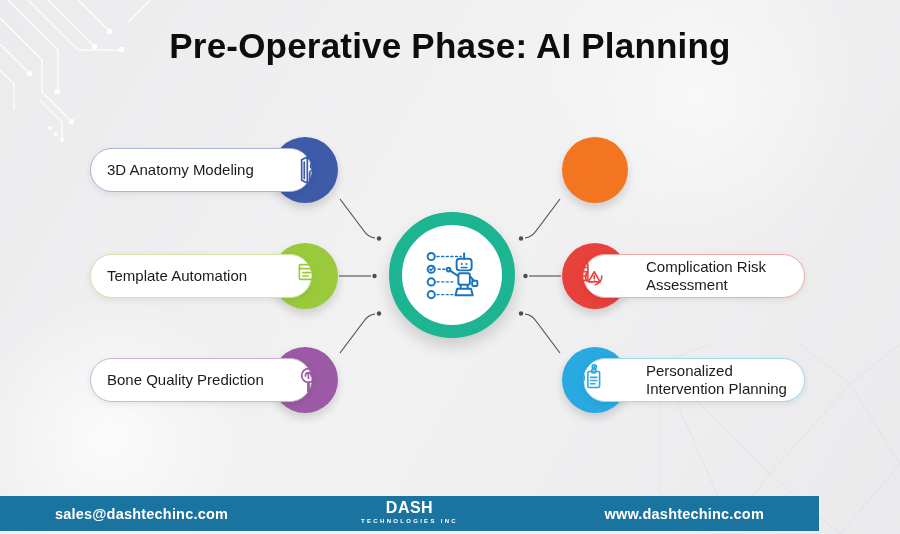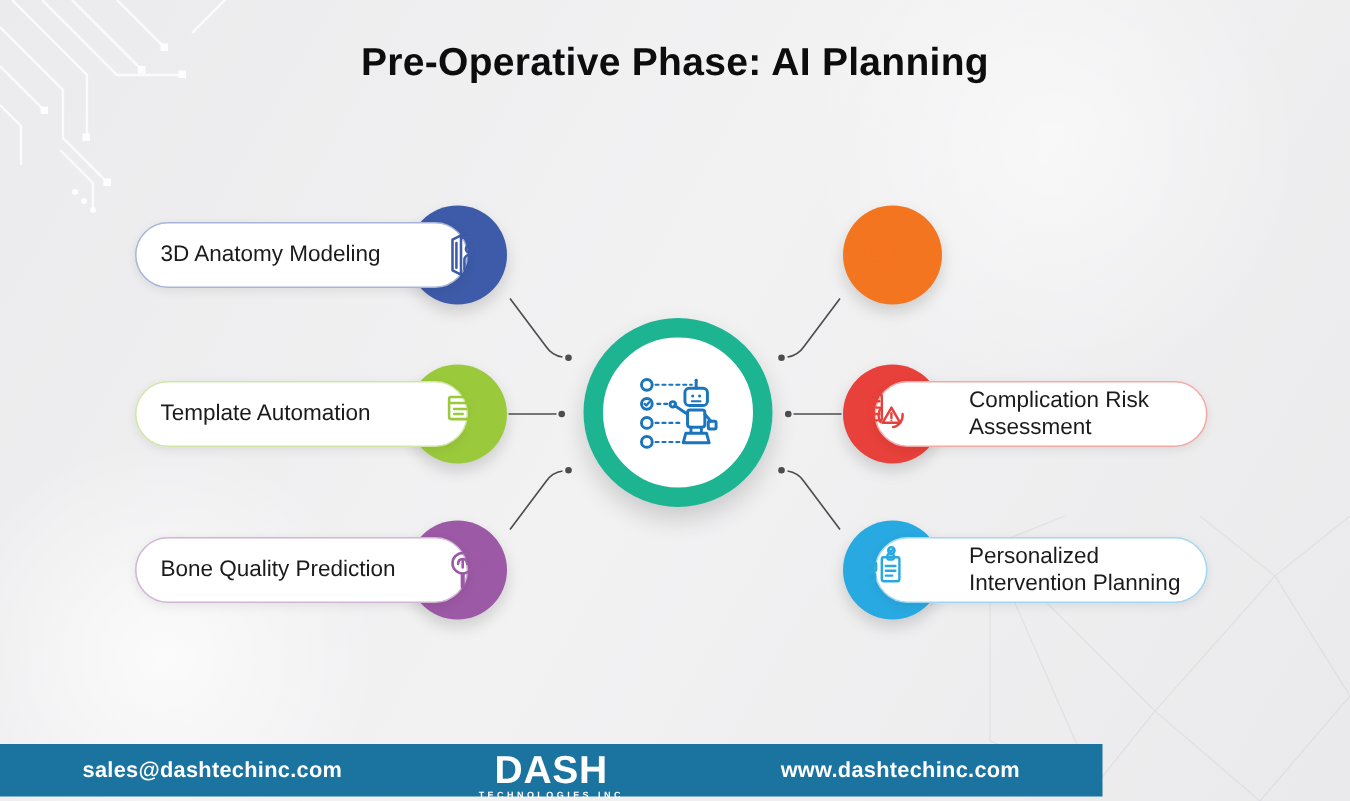--- a/index.html
+++ b/index.html
@@ -13,21 +13,21 @@
       radial-gradient(circle at 78% 18%, rgba(255,255,255,0.55), rgba(255,255,255,0) 20%),
       linear-gradient(120deg,#ebebed 0%,#f2f2f3 48%,#eaeaec 100%);
   }
 
   .deco{ position:absolute; pointer-events:none; }
   .deco-circuit{ left:0; top:0; }
   .deco-mesh{ right:0; bottom:0; }
 
   .title{
     position:absolute; top:26px; left:0; right:0; text-align:center;
-    font-size:26px; font-weight:800; color:#0d0d0d; letter-spacing:.2px;
+    font-size:35px; font-weight:800; color:#0d0d0d; letter-spacing:.2px;
   }
 
   .connectors{ position:absolute; left:0; top:0; z-index:1; }
 
   .row{ position:absolute; height:66px; z-index:2; }
   .row-left{ left:90px; width:248px; }
   .row-right{ left:562px; width:243px; }
   .row-top{ top:137px; } .row-mid{ top:243px; } .row-bot{ top:347px; }
 
   .bubble{
@@ -60,27 +60,27 @@
 
   .hub{
     position:absolute; left:389px; top:212px; width:126px; height:126px;
     border-radius:50%; background:#fff; border:13px solid var(--ring,#1DB492);
     box-shadow:0 8px 16px rgba(0,0,0,.16);
     display:flex; align-items:center; justify-content:center; z-index:2;
   }
   .hub-icon{ width:60px; height:60px; color:var(--hubblue,#1B75BC); }
 
   .footer{
-    position:absolute; left:0; top:496px; width:735px; height:35px;
+    position:absolute; left:0; top:496px; width:819px; height:35px;
     display:flex; align-items:center; justify-content:space-between;
     padding:0 55px; color:#fff; z-index:4;
   }
   .footer-text{ font-size:14.5px; font-weight:700; letter-spacing:.2px; }
   .logo{ position:absolute; left:50%; transform:translateX(-50%); top:4px; text-align:center; line-height:1; }
-  .logo-main{ font-size:26px; font-weight:800; letter-spacing:.5px; }
+  .logo-main{ font-size:16px; font-weight:800; letter-spacing:.5px; }
   .logo-sub{ font-size:6px; font-weight:700; letter-spacing:2.3px; margin-top:2px; }
 </style>
 </head>
 <body>
 
 <div class="stage">
 
   <svg class="deco deco-circuit" width="175" height="160" viewBox="0 0 175 160">
     <g stroke="#ffffff" stroke-width="1.6" fill="none" opacity="0.8">
       <path d="M8 0 L58 50 L58 92"></path>

